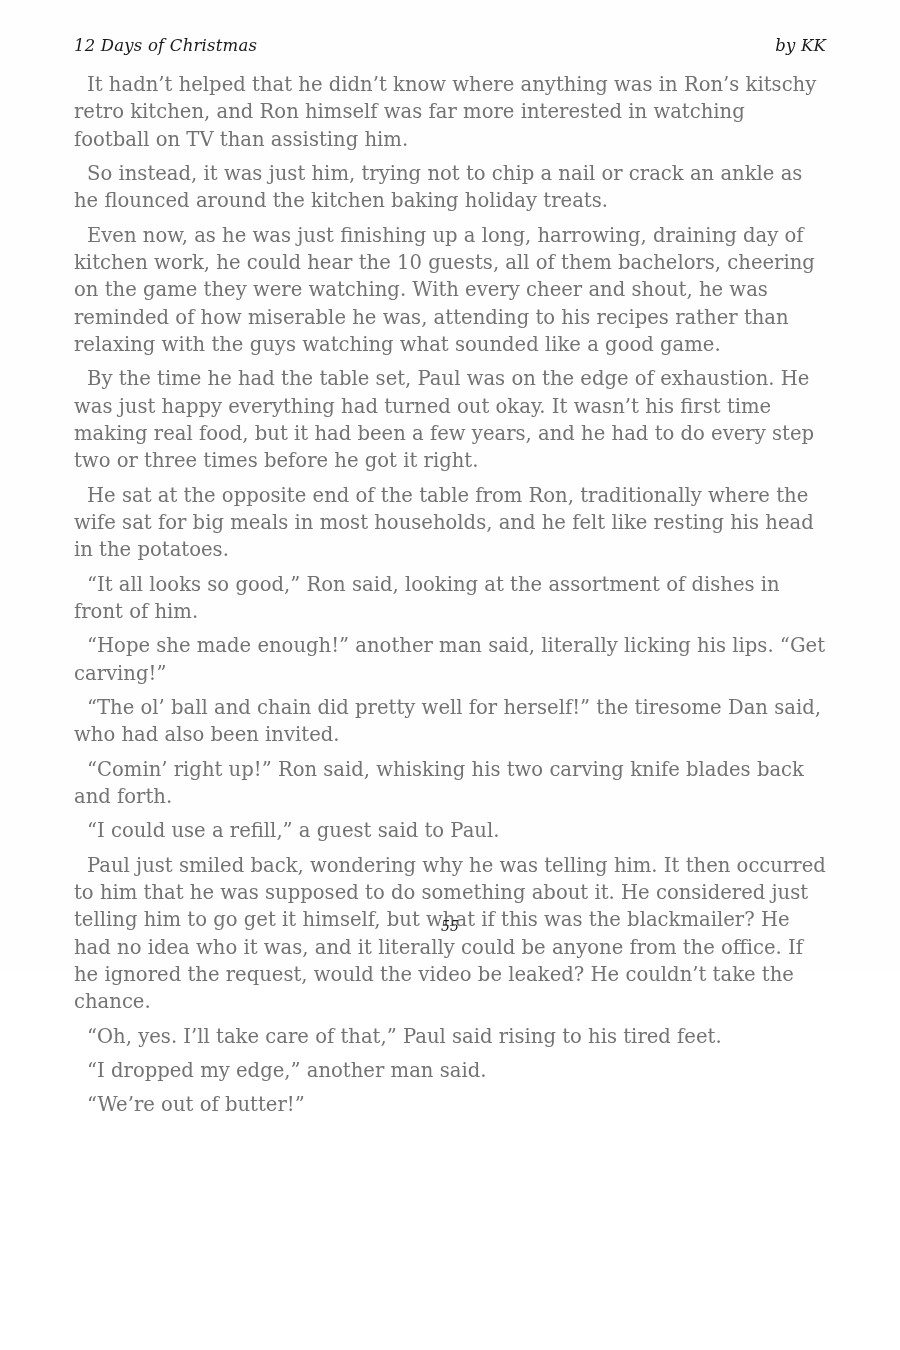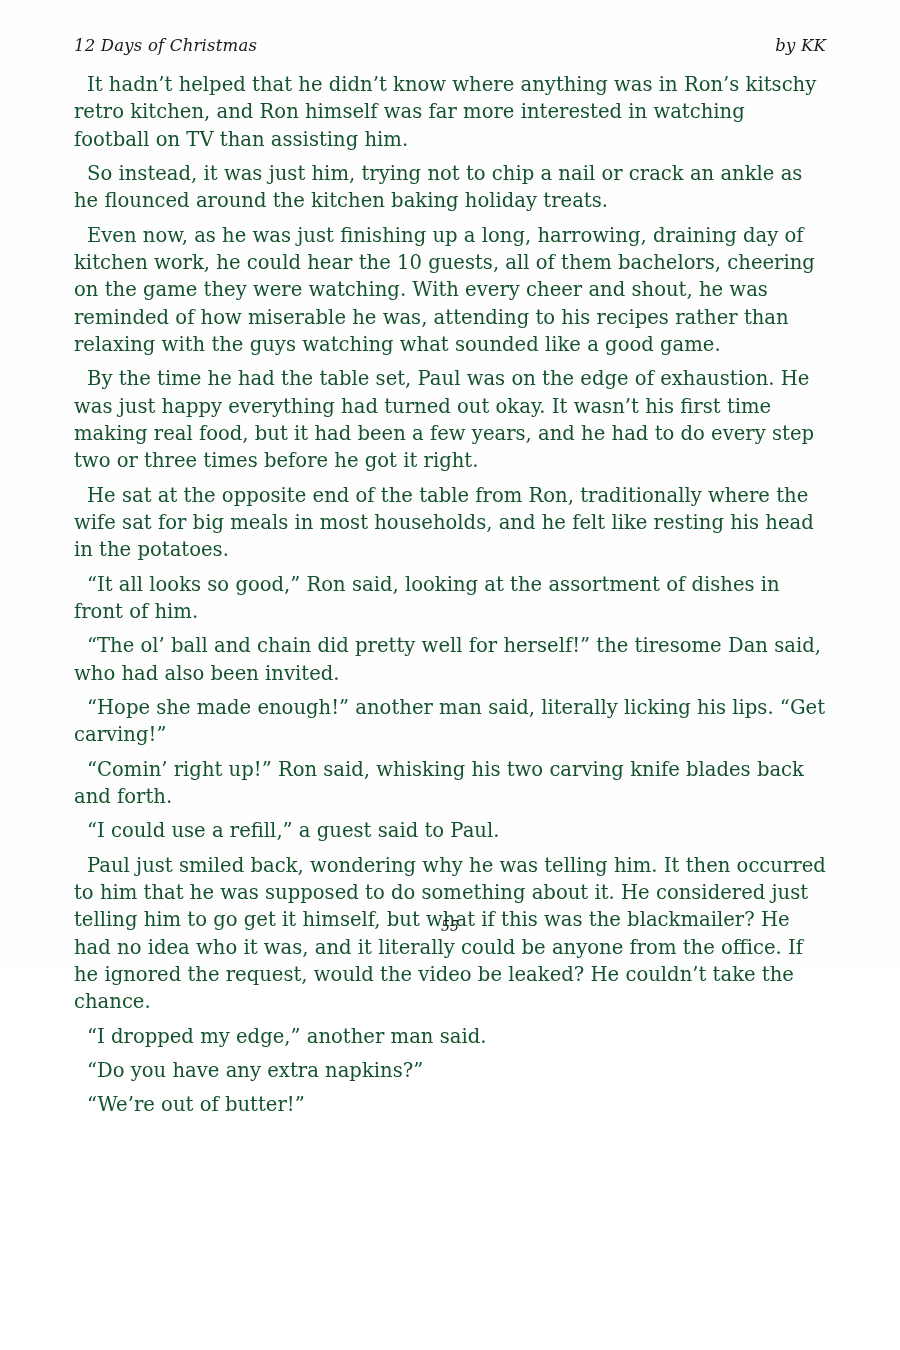--- a/index.html
+++ b/index.html
@@ -31,21 +31,21 @@
     letter-spacing: 0.2px;
     color: #1a1a1a;
     margin-bottom: 16px;
   }
   .running-head .rh-right {
   }
   .body-text {
     font-size: 19.6px;
     line-height: 1.395;
     text-align: left;
-    color: #14532d;
+    color: #737373;
   }
   .body-text p {
     margin: 0 0 7px 0;
     text-indent: 13px;
   }
   .folio {
     position: absolute;
     left: 0;
     right: 0;
     bottom: 36px;
@@ -65,25 +65,25 @@
     <span class="rh-right">by KK</span>
   </div>
 
   <div class="body-text">
     <p>It hadn’t helped that he didn’t know where anything was in Ron’s kitschy retro kitchen, and Ron himself was far more interested in watching football on TV than assisting him.</p>
     <p>So instead, it was just him, trying not to chip a nail or crack an ankle as he flounced around the kitchen baking holiday treats.</p>
     <p>Even now, as he was just finishing up a long, harrowing, draining day of kitchen work, he could hear the 10 guests, all of them bachelors, cheering on the game they were watching. With every cheer and shout, he was reminded of how miserable he was, attending to his recipes rather than relaxing with the guys watching what sounded like a good game.</p>
     <p>By the time he had the table set, Paul was on the edge of exhaustion. He was just happy everything had turned out okay. It wasn’t his first time making real food, but it had been a few years, and he had to do every step two or three times before he got it right.</p>
     <p>He sat at the opposite end of the table from Ron, traditionally where the wife sat for big meals in most households, and he felt like resting his head in the potatoes.</p>
     <p>“It all looks so good,” Ron said, looking at the assortment of dishes in front of him.</p>
+    <p>“Hope she made enough!” another man said, literally licking his lips. “Get carving!”</p>
     <p>“The ol’ ball and chain did pretty well for herself!” the tiresome Dan said, who had also been invited.</p>
-    <p>“Hope she made enough!” another man said, literally licking his lips. “Get carving!”</p>
     <p>“Comin’ right up!” Ron said, whisking his two carving knife blades back and forth.</p>
     <p>“I could use a refill,” a guest said to Paul.</p>
     <p>Paul just smiled back, wondering why he was telling him. It then occurred to him that he was supposed to do something about it. He considered just telling him to go get it himself, but what if this was the blackmailer? He had no idea who it was, and it literally could be anyone from the office. If he ignored the request, would the video be leaked? He couldn’t take the chance.</p>
+    <p>“Oh, yes. I’ll take care of that,” Paul said rising to his tired feet.</p>
     <p>“I dropped my edge,” another man said.</p>
-    <p>“Do you have any extra napkins?”</p>
     <p>“We’re out of butter!”</p>
   </div>
 
   <div class="folio">55</div>
 
 </div>
 
 </body></html>

